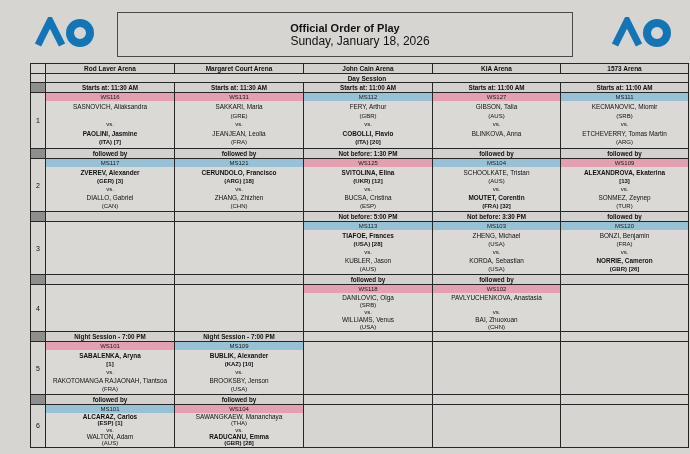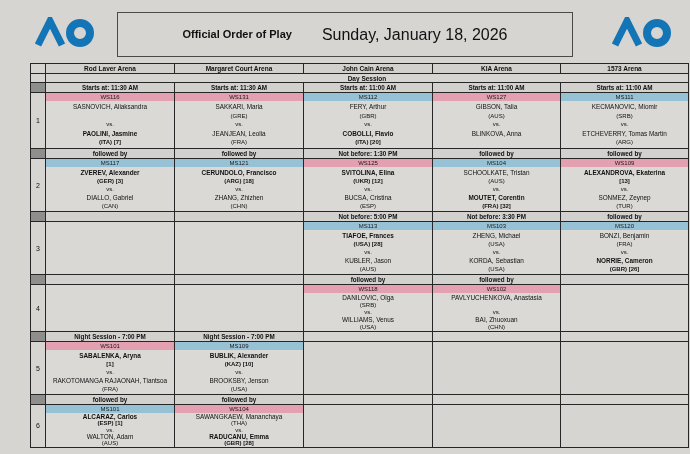--- a/index.html
+++ b/index.html
@@ -8,24 +8,24 @@
     background:#d6d5d2;color:#111;
     font-family:"Liberation Sans", sans-serif;
     -webkit-font-smoothing:antialiased;
   }
   .logo{position:absolute;top:17px;width:62px;height:32px;}
   .logo-left{left:33px;}
   .logo-right{left:610px;}
   .title-box{
     position:absolute;left:117px;top:12px;width:456px;height:45px;
     border:1px solid #4a4a4a;box-sizing:border-box;
-    display:flex;align-items:center;justify-content:center;
+    display:flex;flex-direction:column;align-items:center;justify-content:center;
   }
   .title{font-size:11px;font-weight:bold;line-height:13px;}
-  .date{font-size:16px;line-height:12px;margin-left:30px;}
+  .date{font-size:12px;line-height:12px;margin-left:30px;}
   table.grid{
     position:absolute;left:30px;top:63px;border-collapse:collapse;table-layout:fixed;
   }
   table.grid td, table.grid th{border:1px solid #262626;padding:0;overflow:hidden;}
   tr.arena-row{height:10px;}
   th.arena{font-size:6.5px;font-weight:bold;background:#d2d1ce;text-align:center;}
   th.corner-lt{background:#d6d5d2;}
   tr.day-row{height:9px;}
   td.day{font-size:6.5px;font-weight:bold;text-align:center;background:#d6d5d2;}
   tr.strip-row{height:10px;}

